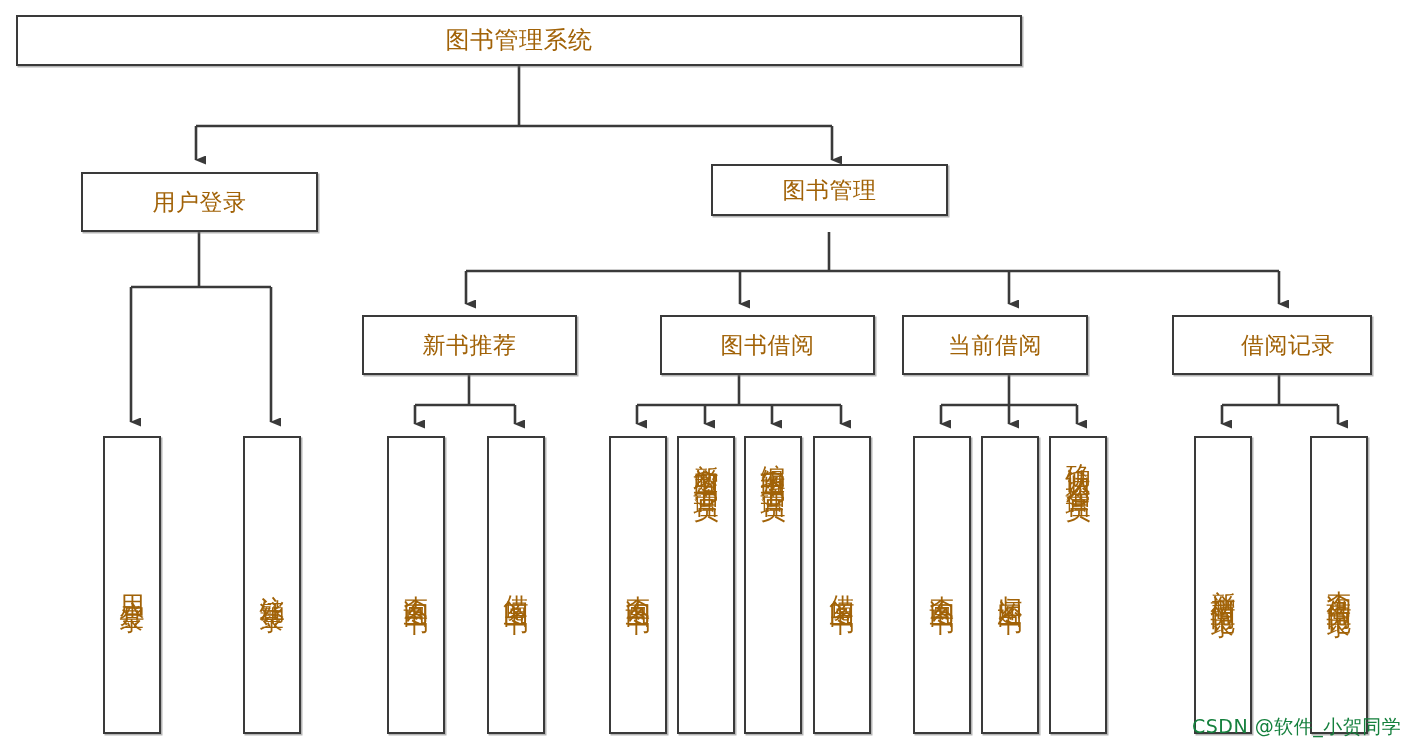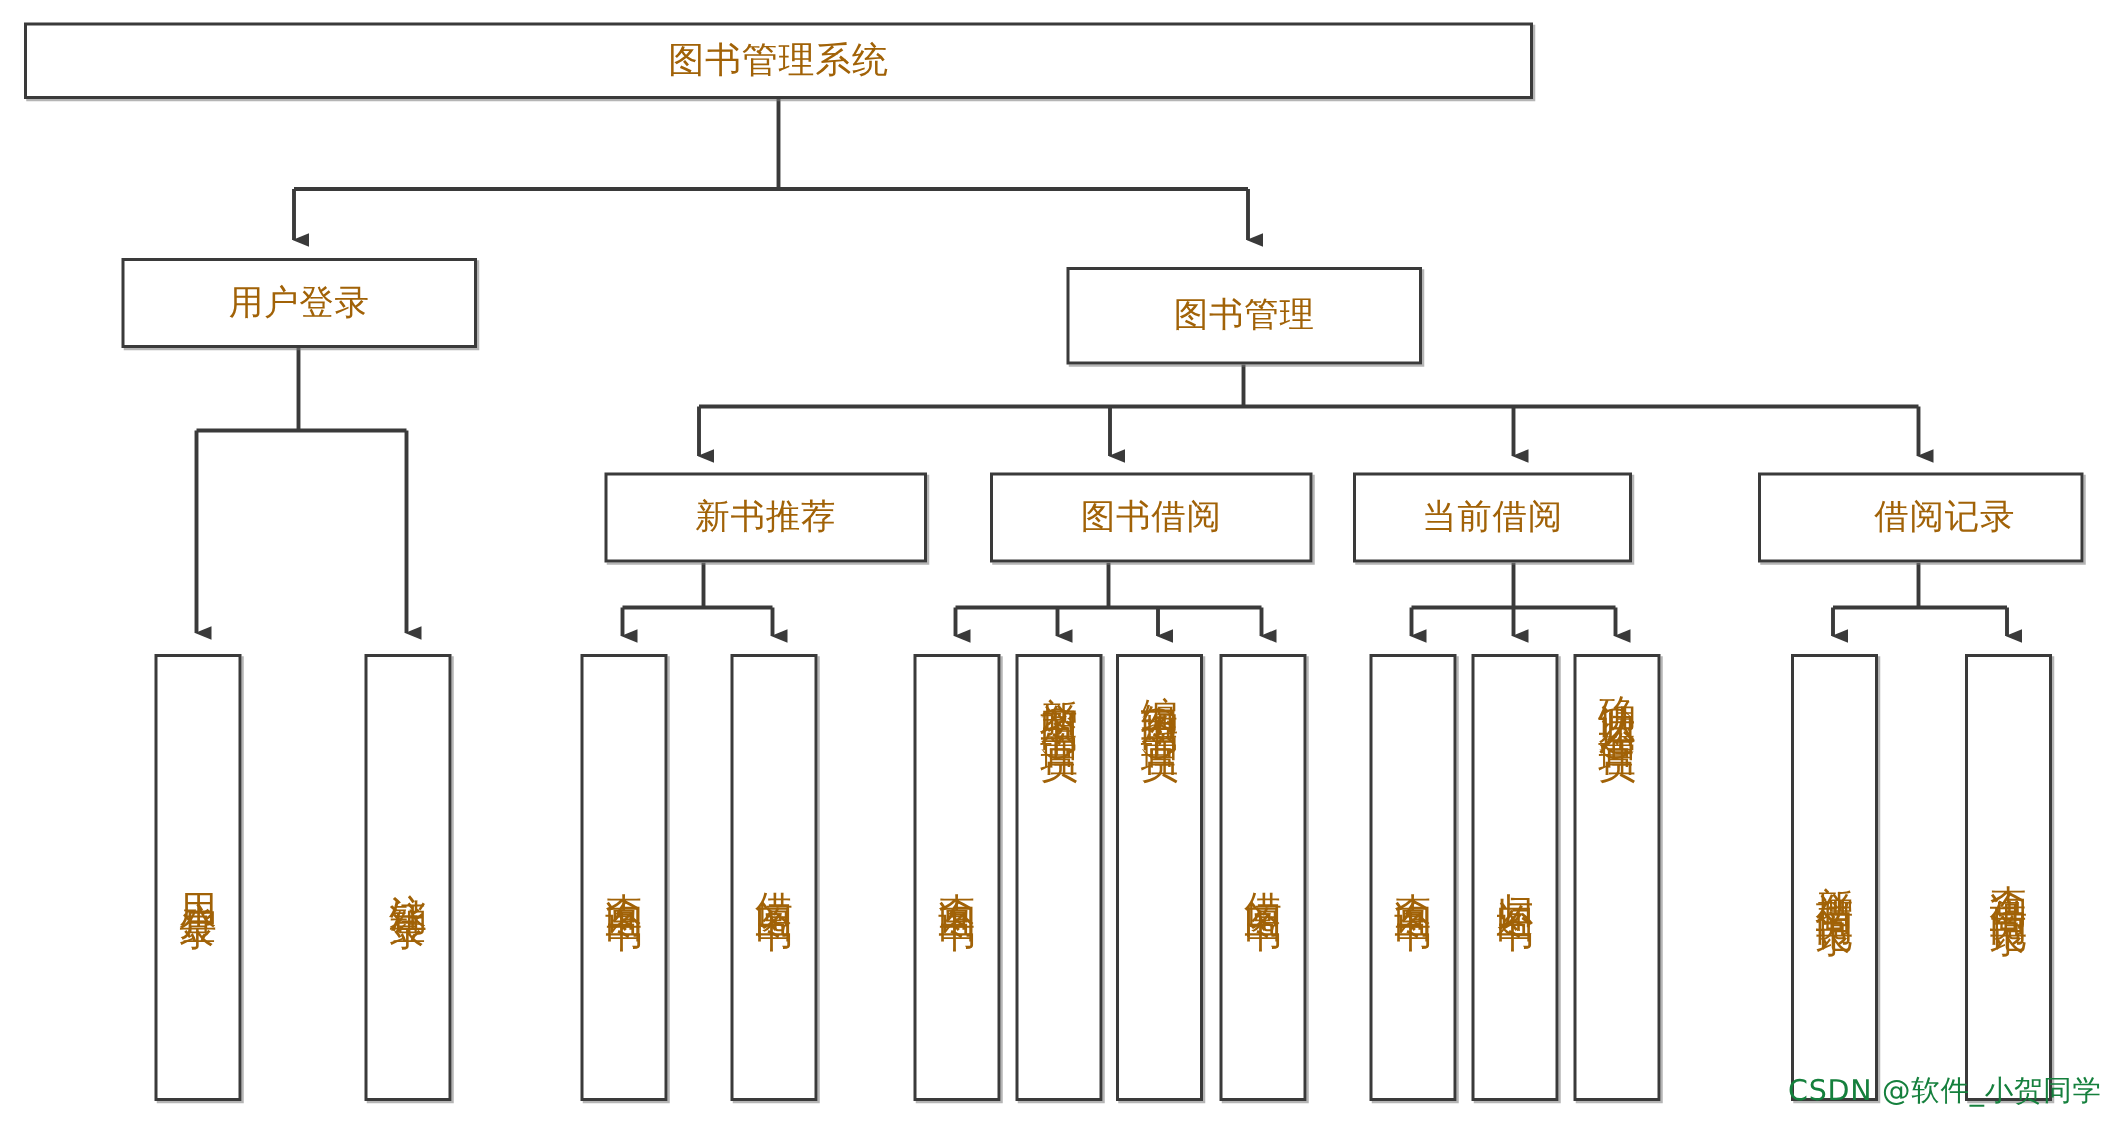--- a/index.html
+++ b/index.html
@@ -127,34 +127,34 @@
     </g>
   </svg>
 
   <div class="node root horiz" style="left:16px; top:15px; width:1006px; height:51px;">
     <span class="label">图书管理系统</span>
   </div>
 
   <div class="node horiz" style="left:81px; top:172px; width:237px; height:60px;">
     <span class="label">用户登录</span>
   </div>
-  <div class="node horiz" style="left:711px; top:178px; width:237px; height:65px;">
+  <div class="node horiz" style="left:711px; top:164px; width:237px; height:52px;">
     <span class="label">图书管理</span>
   </div>
 
-  <div class="node horiz" style="left:362px; top:315px; width:215px; height:60px;margin-left:41px;">
+  <div class="node horiz" style="left:362px; top:315px; width:215px; height:60px;">
     <span class="label">新书推荐</span>
   </div>
   <div class="node horiz" style="left:632px; top:315px; width:215px; height:60px;margin-left:28px;">
     <span class="label">图书借阅</span>
   </div>
   <div class="node horiz" style="left:902px; top:315px; width:186px; height:60px;">
     <span class="label">当前借阅</span>
   </div>
-  <div class="node horiz" style="left:1172px; top:315px; width:217px; height:60px;padding-left:32px;">
+  <div class="node horiz" style="left:1172px; top:315px; width:200px; height:60px;padding-left:32px;">
     <span class="label">借阅记录</span>
   </div>
 
   <div class="node vert centered" style="left:103px; top:436px; width:58px; height:298px;">
     <span class="label">用户登录</span>
   </div>
   <div class="node vert centered" style="left:243px; top:436px; width:58px; height:298px;">
     <span class="label">注销登录</span>
   </div>
 

